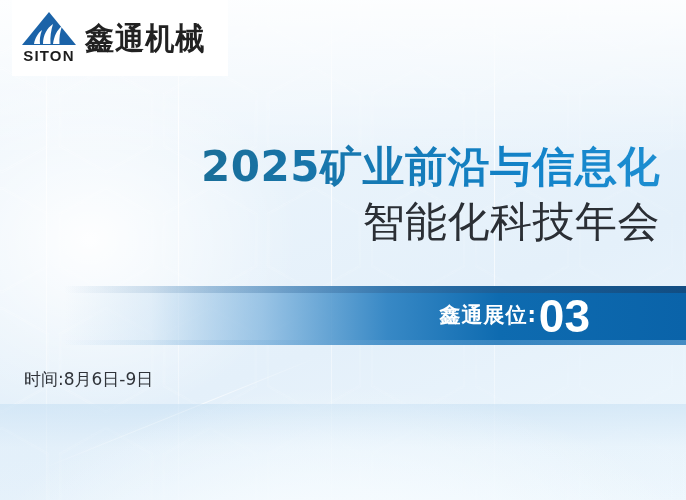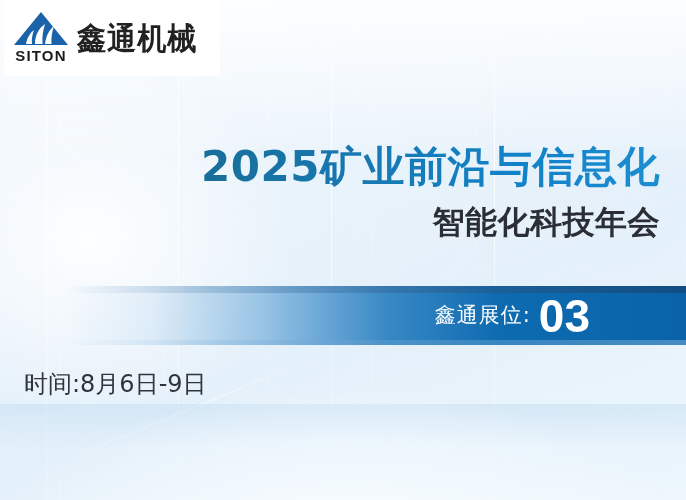--- a/index.html
+++ b/index.html
@@ -68,21 +68,21 @@
     width: 300px;
     height: 1px;
     background: linear-gradient(90deg, rgba(255,255,255,0) 0%, rgba(255,255,255,0.85) 50%, rgba(255,255,255,0) 100%);
     transform: rotate(-22deg);
     transform-origin: left center;
   }
 
   
   .logo-plate {
     position: absolute;
-    left: 4px;
+    left: 12px;
     top: 0;
     width: 216px;
     height: 76px;
     background: #ffffff;
     display: flex;
     align-items: center;
     padding-left: 8px;
     box-sizing: border-box;
   }
   .logo-mark {
@@ -134,22 +134,22 @@
     letter-spacing: 0.5px;
     white-space: nowrap;
     background: linear-gradient(90deg, #1c5f7f 0%, #1a6b92 22%, #1679b3 55%, #1283c9 80%, #1d8ed1 100%);
     -webkit-background-clip: text;
     background-clip: text;
     color: transparent;
     -webkit-text-fill-color: transparent;
   }
   .title-line2 {
     font-family: "DejaVu Sans", "Liberation Sans", sans-serif;
-    font-weight: bold;
-    font-size: 32px;
+    font-weight: normal;
+    font-size: 42px;
     line-height: 52px;
     letter-spacing: 0.5px;
     white-space: nowrap;
     color: #2b2f35;
     margin-top: 4px;
   }
 
   
   .booth-banner {
     position: absolute;
@@ -181,26 +181,26 @@
   .booth-banner::after {
     content: "";
     position: absolute;
     left: 0; right: 0; bottom: 0;
     height: 5px;
     background: linear-gradient(90deg, rgba(200,224,243,0.0) 0%, rgba(110,165,210,0.35) 50%, rgba(140,190,228,0.45) 100%);
   }
   .booth-label {
     position: relative;
     font-family: "DejaVu Sans", "Liberation Sans", sans-serif;
-    font-weight: normal;
+    font-weight: bold;
     font-size: 21px;
     color: #ffffff;
     letter-spacing: 1px;
     line-height: 1;
-    margin-right: 8px;
+    margin-right: 2px;
     white-space: nowrap;
   }
   .booth-number {
     position: relative;
     font-family: "Liberation Sans", "DejaVu Sans", sans-serif;
     font-weight: bold;
     font-size: 46px;
     color: #ffffff;
     line-height: 1;
     letter-spacing: 0px;
@@ -209,21 +209,21 @@
   
   .info-row {
     position: absolute;
     left: 24px;
     right: 24px;
     top: 368px;
     display: flex;
     align-items: baseline;
     justify-content: space-between;
     font-family: "DejaVu Sans", "Liberation Sans", sans-serif;
-    font-size: 24px;
+    font-size: 17px;
     font-weight: normal;
     color: #30343a;
     letter-spacing: 0px;
     white-space: nowrap;
   }
   .info-time { flex: 0 0 auto; }
   .info-place { flex: 0 0 auto; }
 </style>
 </head>
 <body>

